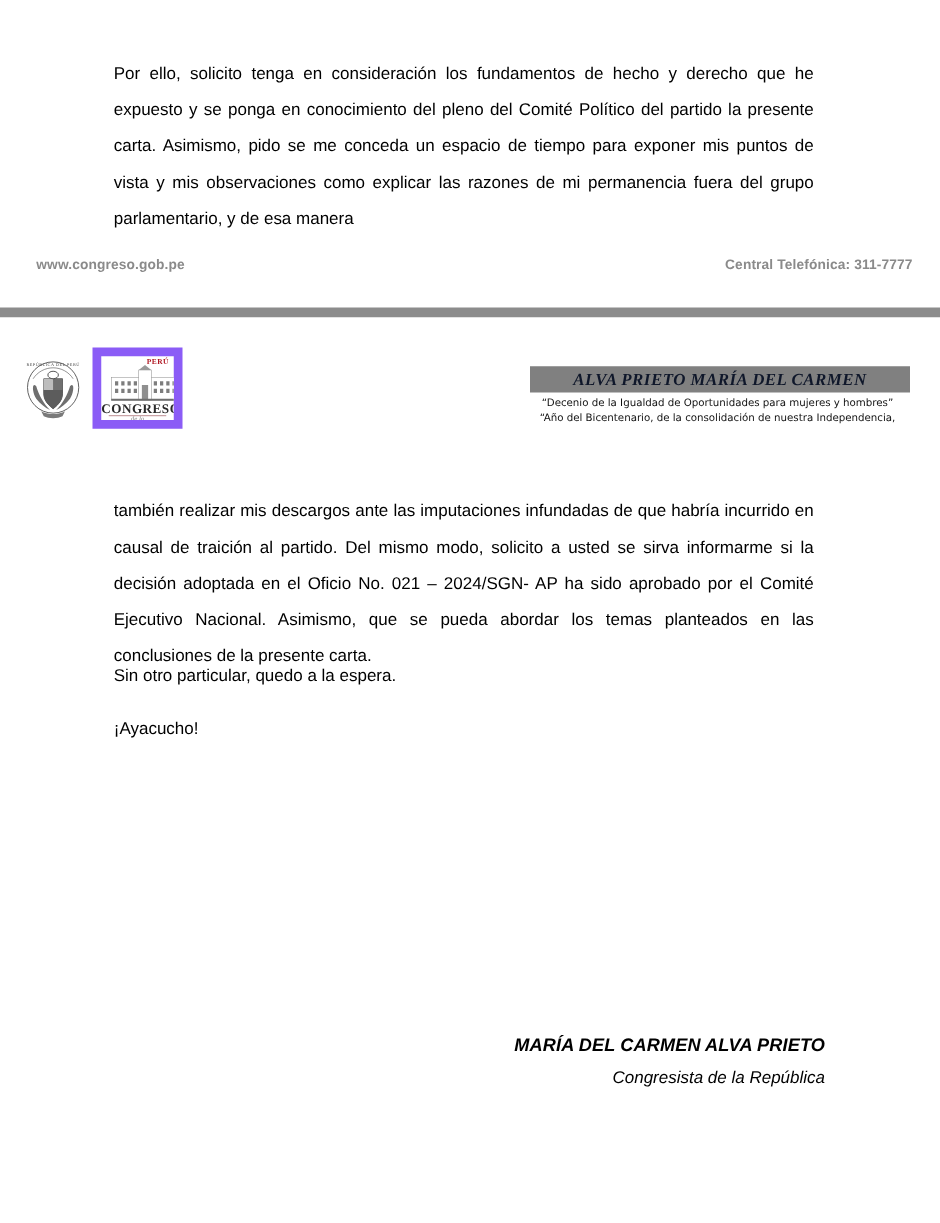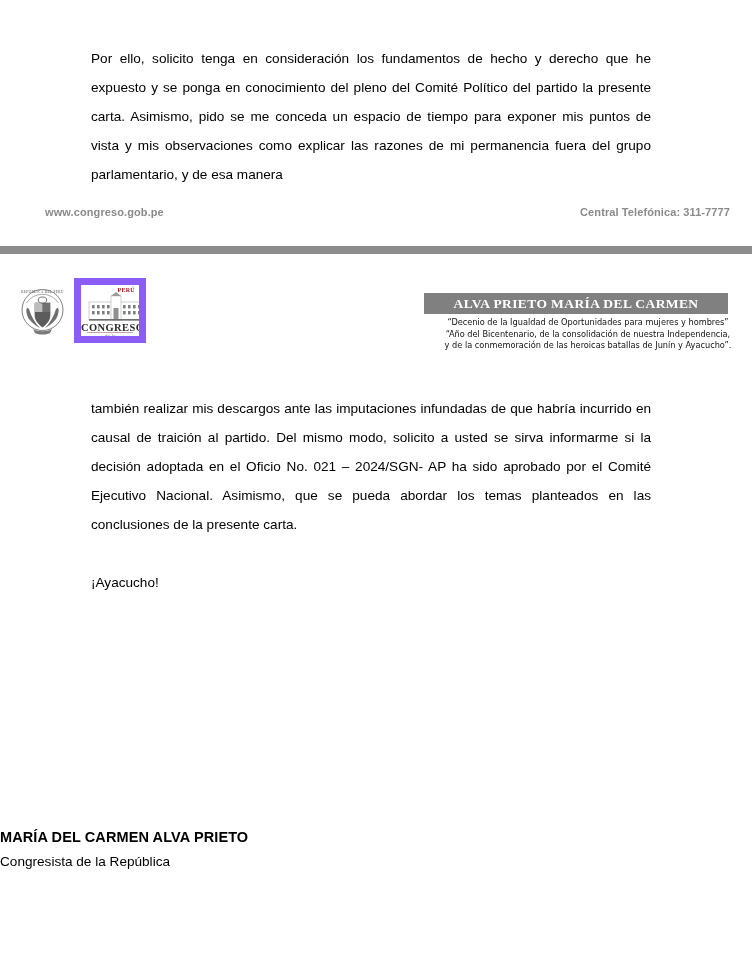--- a/index.html
+++ b/index.html
@@ -44,21 +44,20 @@
     width: 752px;
     height: 22px;
   }
   .footer-left {
     position: absolute;
     left: 29px; top: 0;
     font-size: 11px;
     font-weight: bold;
     color: #8a8a8a;
     letter-spacing: 0.1px;
-    margin-left: 16px;
   }
   .footer-right {
     position: absolute;
     right: 22px; top: 0;
     font-size: 11px;
     font-weight: bold;
     color: #8a8a8a;
     letter-spacing: 0.1px;
   }
 
@@ -170,26 +169,27 @@
     background: #808080;
     display: flex;
     align-items: center;
     justify-content: center;
   }
   .name-banner-text {
     font-family: "Liberation Serif", serif;
     font-weight: bold;
     font-size: 13.5px;
     letter-spacing: 0.4px;
-    color: #ffffff;
+    color: #0f172a;
     white-space: nowrap;
+    font-style: italic;
   }
   .slogans {
     position: absolute;
-    left: 432px;
+    left: 418px;
     top: 63px;
     width: 312px;
     text-align: center;
   }
   .slogan-line {
     font-family: "DejaVu Sans", sans-serif;
     font-size: 8.2px;
     line-height: 11.5px;
     color: #111111;
     white-space: nowrap;
@@ -210,21 +210,22 @@
   .closing-1 { top: 277px; }
   .closing-2 { top: 319px; }
   .closing-3 { top: 383px; }
 
   
   .signature-block {
     position: absolute;
     left: 0;
     top: 572px;
     width: 660px;
-    text-align: left;
+    text-align: right;
+    font-style: italic;
   }
   .sig-name {
     font-size: 14.5px;
     font-weight: bold;
     letter-spacing: 0.1px;
     color: #000000;
     line-height: 22px;
   }
   .sig-role {
     font-size: 13.6px;
@@ -309,27 +310,27 @@
       <div class="cl-republica">REPÚBLICA</div>
     </div>
 
     <div class="name-banner">
       <span class="name-banner-text">ALVA PRIETO MARÍA DEL CARMEN</span>
     </div>
 
     <div class="slogans">
       <div class="slogan-line">“Decenio de la Igualdad de Oportunidades para mujeres y hombres”</div>
       <div class="slogan-line">“Año del Bicentenario, de la consolidación de nuestra Independencia,</div>
-      <div class="slogan-line">y de la conmemoración de las heroicas batallas de Junín y Ayacucho”.</div>
     </div>
 
   </div>
 
   <p class="body-para p2">también realizar mis descargos ante las imputaciones infundadas de que habría incurrido en causal de traición al partido. Del mismo modo, solicito a usted se sirva informarme si la decisión adoptada en el Oficio No. 021 – 2024/SGN- AP ha sido aprobado por el Comité Ejecutivo Nacional. Asimismo, que se pueda abordar los temas planteados en las conclusiones de la presente carta.</p>
 
+  <div class="closing-line closing-1">Sin otro particular, quedo a la espera.</div>
 
   <div class="closing-line closing-2">¡Ayacucho!</div>
 
 
   <div class="signature-block">
     <div class="sig-name">MARÍA DEL CARMEN ALVA PRIETO</div>
     <div class="sig-role">Congresista de la República</div>
   </div>
 
 </div>

